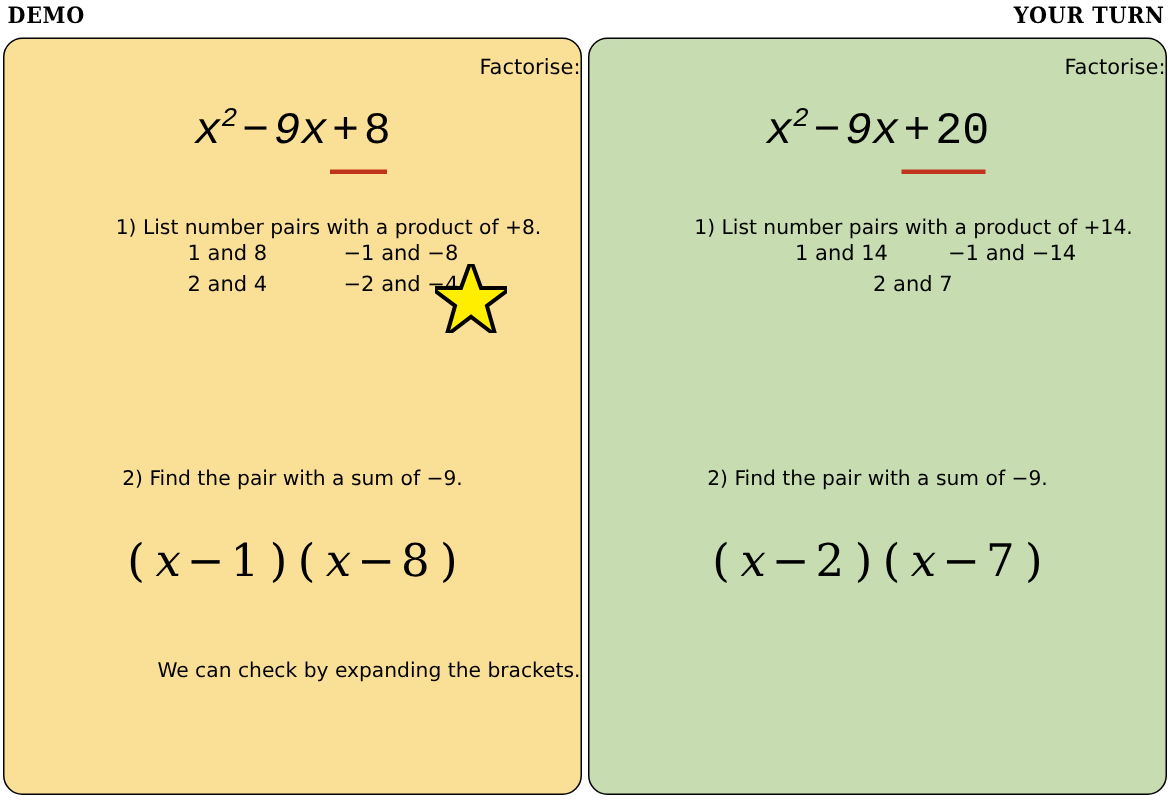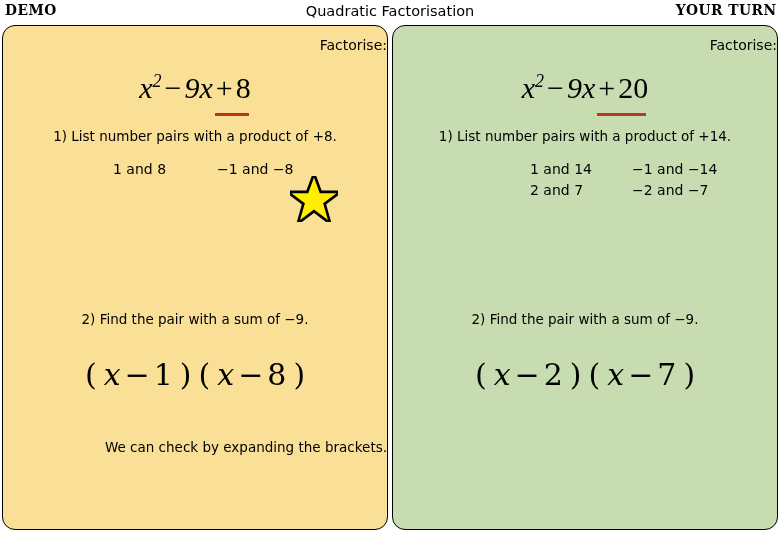--- a/index.html
+++ b/index.html
@@ -88,21 +88,21 @@
     text-align: right;
     font-size: 14px;
     line-height: 18px;
   }
 
   .equation {
     position: absolute;
     left: 0; top: 44px;
     width: 100%;
     text-align: center;
-    font-family: Liberation Serif, serif;
+    font-family: Liberation Mono, monospace;
     font-size: 30px;
     line-height: 36px;
     white-space: nowrap;
   }
   .equation .var {
     font-style: italic;
   }
   .equation sup {
     font-size: 18px;
     font-style: italic;
@@ -128,21 +128,21 @@
   }
 
   .step-text {
     position: absolute;
     left: 0;
     width: 100%;
     text-align: center;
     font-size: 13.5px;
     line-height: 18px;
   }
-  .step1 { top: 101px; }
+  .step1 { top: 117px; padding-left: 24px; }
   .step2 { top: 284px; }
 
   .check-text {
     position: absolute;
     left: 0; top: 412px;
     width: 100%;
     text-align: right;
     font-size: 13.5px;
     line-height: 18px;
   }
@@ -157,21 +157,21 @@
   }
   .pairs-row {
     display: flex;
     justify-content: center;
   }
   .pair-cell {
     white-space: nowrap;
   }
   .pairs-left .pair-pos { width: 104px; text-align: left; }
   .pairs-left .pair-neg { width: 104px; text-align: left; }
-  .pairs-left { padding-left: 22px; }
+  .pairs-left { padding-left: 34px; }
 
   .pairs-right .pair-pos { width: 102px; text-align: left; }
   .pairs-right .pair-neg { width: 104px; text-align: left; }
   .pairs-right { padding-left: 48px; }
 
   
   .star {
     position: absolute;
     width: 48px;
     height: 46px;
@@ -192,39 +192,42 @@
   .result .var { font-style: italic; }
   .result .paren { font-style: normal; }
   .result .op { font-style: normal; padding: 0 4px; }
   .result .sp { display: inline-block; width: 7px; }
 </style>
 </head>
 <body>
 
 <div class="header">
   <div class="hdr-demo">DEMO</div>
-  <div class="hdr-title">Quadratic Factorisation</div>
   <div class="hdr-turn">YOUR TURN</div>
 </div>
 
 <div class="panel panel-left">
   <div class="panel-inner">
 
     <div class="factorise-label">Factorise:</div>
 
     <div class="equation">
       <span class="var">x</span><sup>2</sup><span class="op">−</span><span class="var">9x</span><span class="eq-underline-wrap"><span class="op">+</span><span>8</span></span>
     </div>
 
     <div class="step-text step1">1) List number pairs with a product of +8.</div>
 
     <div class="pairs pairs-left">
       <div class="pairs-row">
         <span class="pair-cell pair-pos">1  and 8</span>
         <span class="pair-cell pair-neg">−1 and −8</span>
+      </div>
+      <div class="pairs-row">
+        <span class="pair-cell pair-pos">2  and 4</span>
+        <span class="pair-cell pair-neg">−2 and −4</span>
       </div>
     </div>
 
     <div class="star star-left">
       <svg viewBox="0 0 100 96" width="48" height="46">
         <polygon points="50,3 62,36 97,36 69,57 79,92 50,70 21,92 31,57 3,36 38,36" fill="#ffee00" stroke="#000000" stroke-width="11" stroke-linejoin="miter"></polygon>
         <polygon points="50,3 62,36 97,36 69,57 79,92 50,70 21,92 31,57 3,36 38,36" fill="#ffee00"></polygon>
       </svg>
     </div>
 
@@ -250,21 +253,20 @@
 
     <div class="step-text step1">1) List number pairs with a product of +14.</div>
 
     <div class="pairs pairs-right">
       <div class="pairs-row">
         <span class="pair-cell pair-pos">1  and 14</span>
         <span class="pair-cell pair-neg">−1 and −14</span>
       </div>
       <div class="pairs-row">
         <span class="pair-cell pair-pos">2  and 7</span>
-        <span class="pair-cell pair-neg">−2 and −7</span>
       </div>
     </div>
 
     <div class="step-text step2">2) Find the pair with a sum of −9.</div>
 
     <div class="result">
       <span class="paren">(</span><span class="sp"></span><span class="var">x</span><span class="op">−</span><span>2</span><span class="sp"></span><span class="paren">)</span><span class="sp"></span><span class="paren">(</span><span class="sp"></span><span class="var">x</span><span class="op">−</span><span>7</span><span class="sp"></span><span class="paren">)</span>
     </div>
 
   </div>

